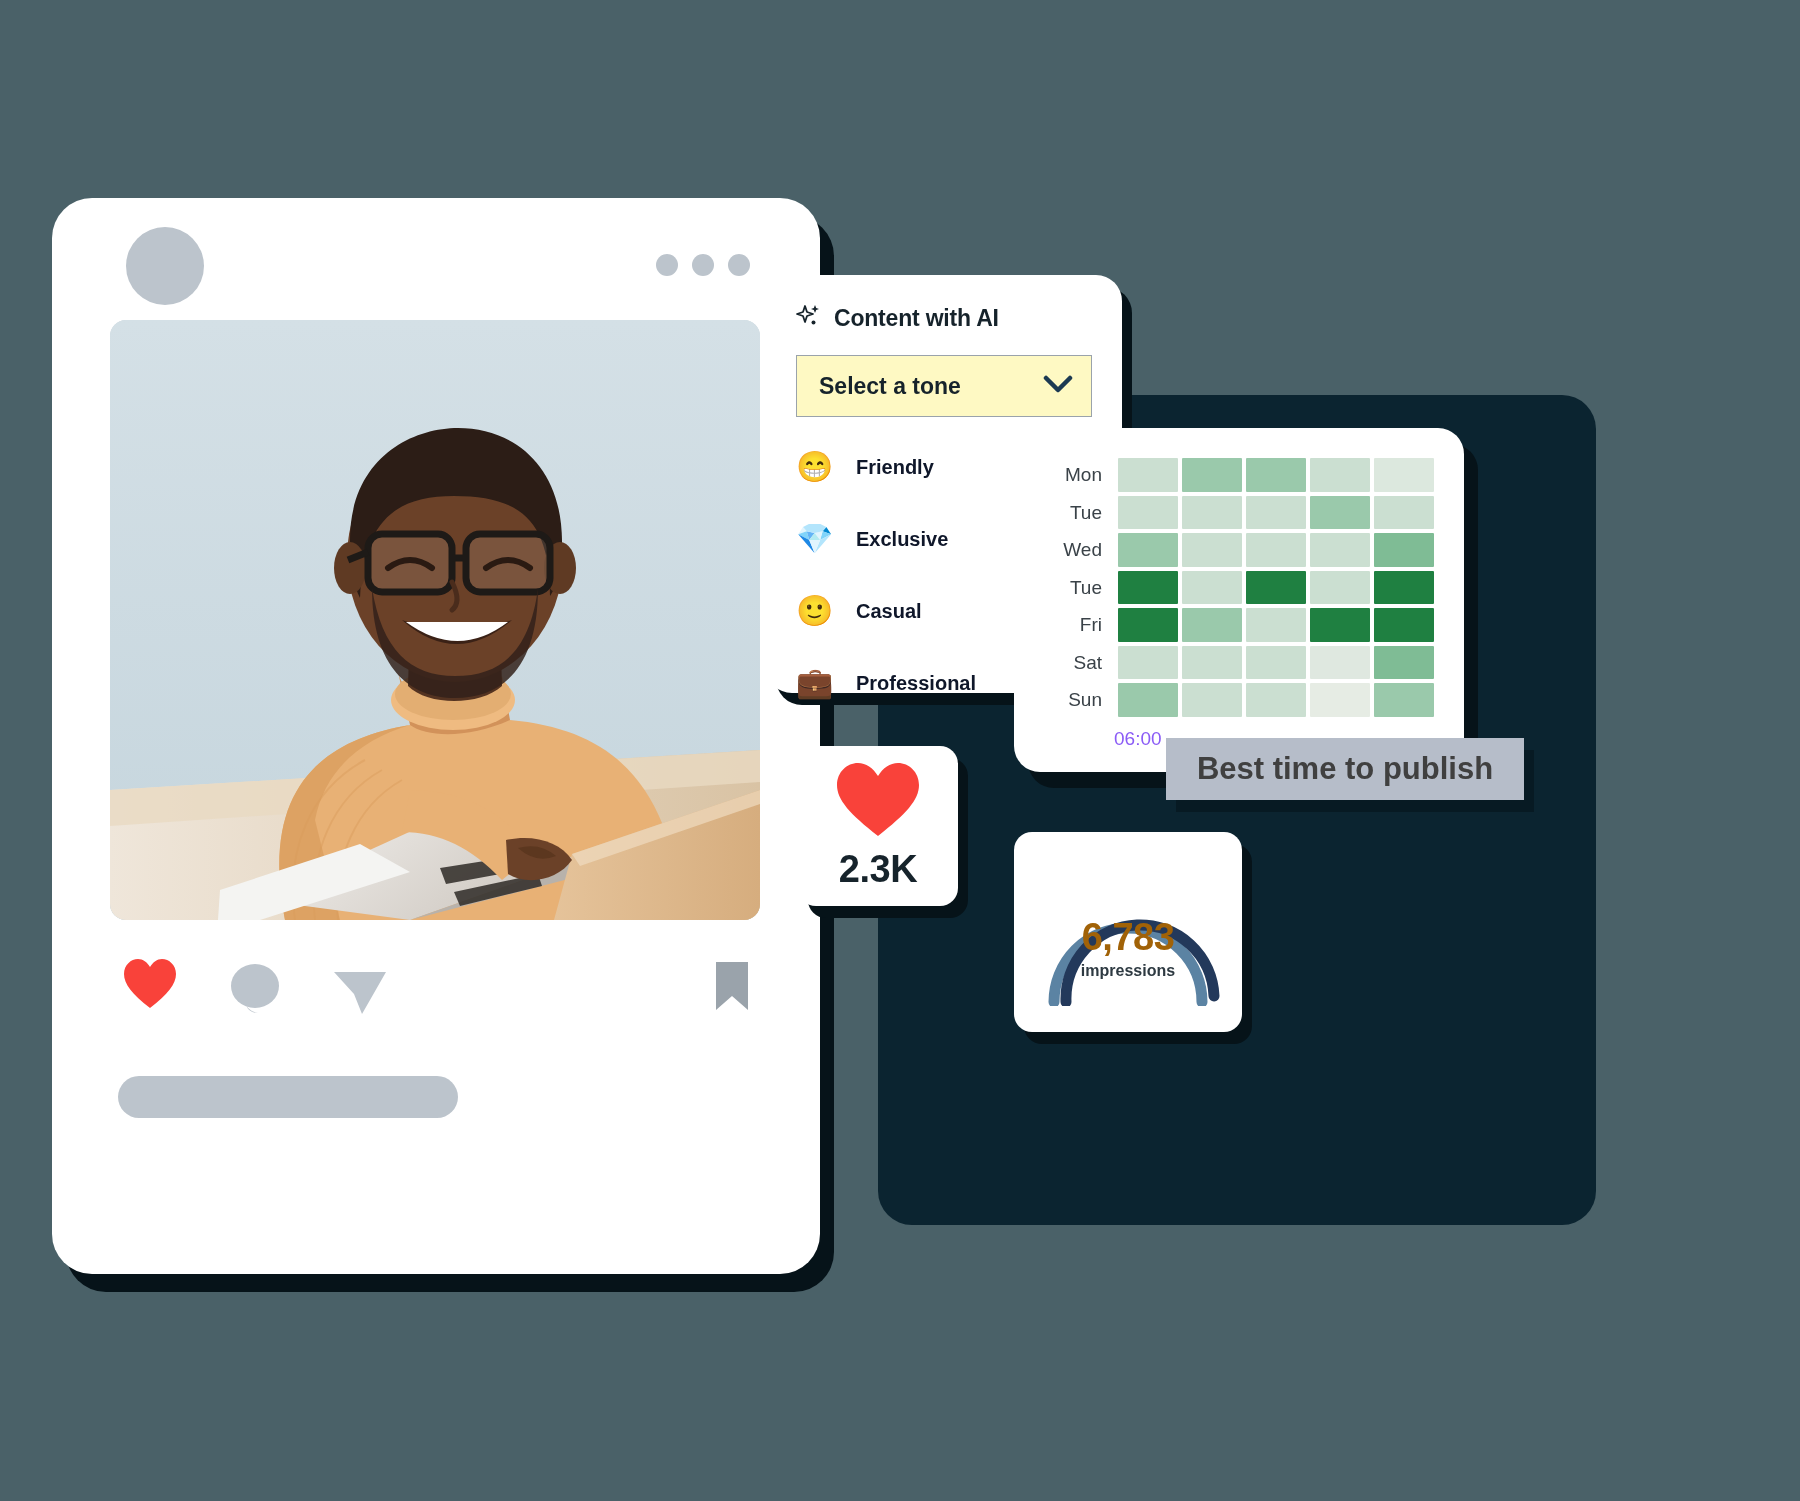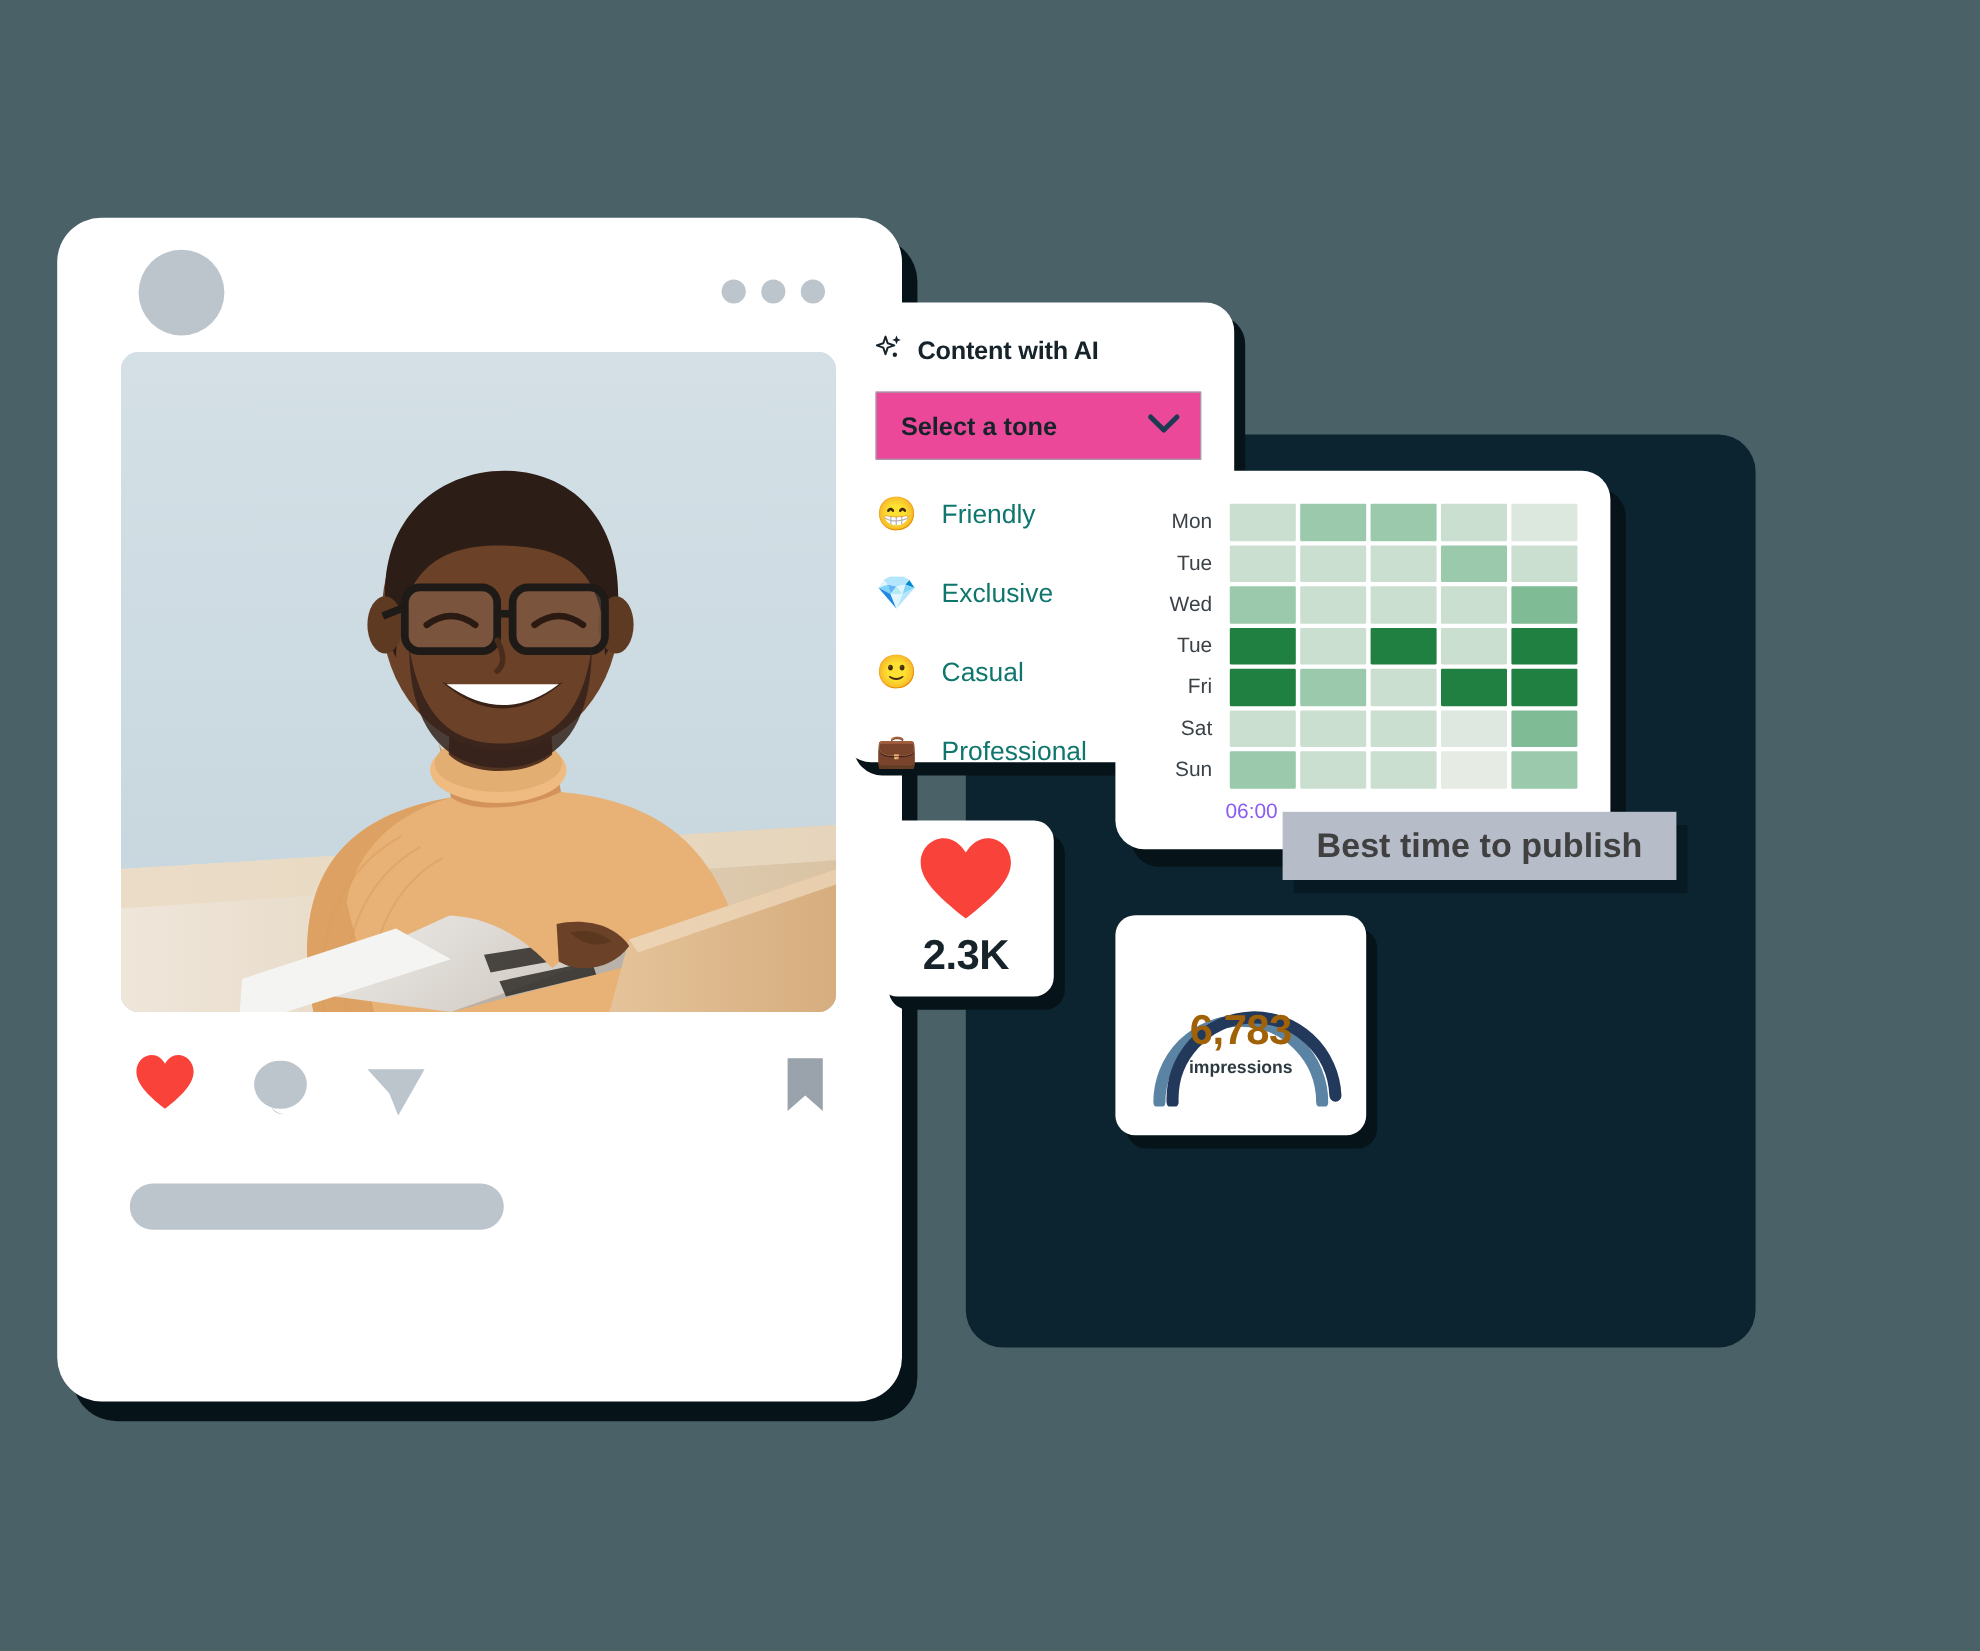--- a/index.html
+++ b/index.html
@@ -82,33 +82,33 @@
   }
   #ai-title-row { display: flex; align-items: center; gap: 12px; }
   #ai-title {
     font-size: 23px; font-weight: bold; color: #16232b;
     letter-spacing: -0.2px;
   }
   #tone-select {
     margin-top: 22px;
     height: 62px; width: 296px;
     border: 1.5px solid #9aa3ab;
-    background: #ec4899;
+    background: #fef9c3;
     display: flex; align-items: center; justify-content: space-between;
     padding: 0 18px 0 22px;
   }
   #tone-select-label {
     font-size: 23px; font-weight: bold; color: #16232b;
   }
   .tone-row {
     display: flex; align-items: center; gap: 22px;
     height: 72px;
   }
   .tone-emoji { font-size: 30px; line-height: 1; width: 38px; text-align: center; }
-  .tone-label { font-size: 24px; font-weight: normal; color: #0f766e; }
+  .tone-label { font-size: 20px; font-weight: bold; color: #0f172a; }
 
   
   #heat-card {
     position: absolute;
     left: 1014px; top: 428px;
     width: 450px; height: 344px;
     background: #ffffff;
     border-radius: 26px;
     box-shadow: 14px 16px 0 0 #061319;
     padding: 24px 0 0 0;

